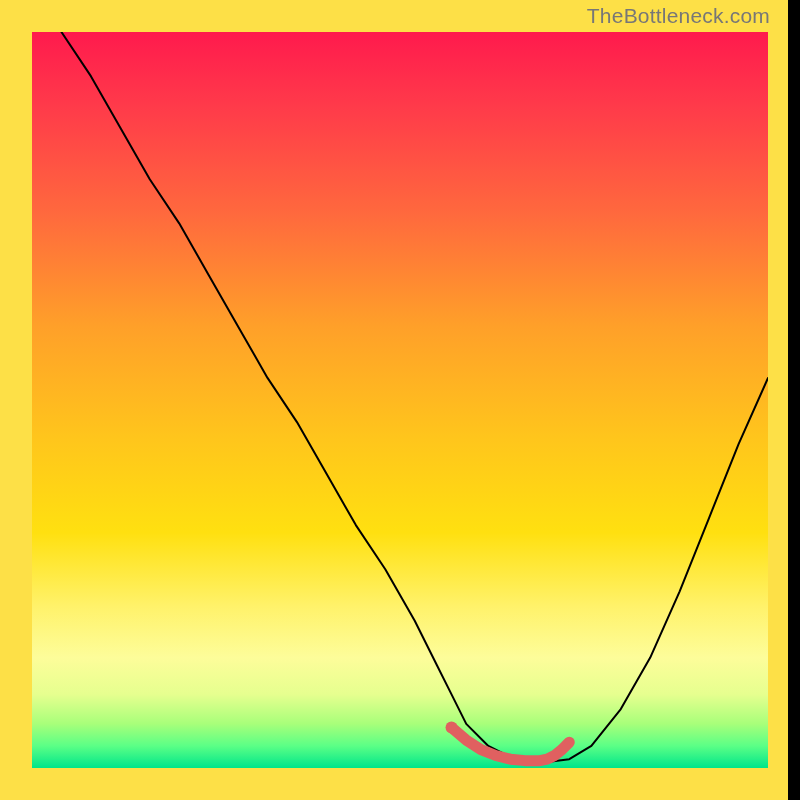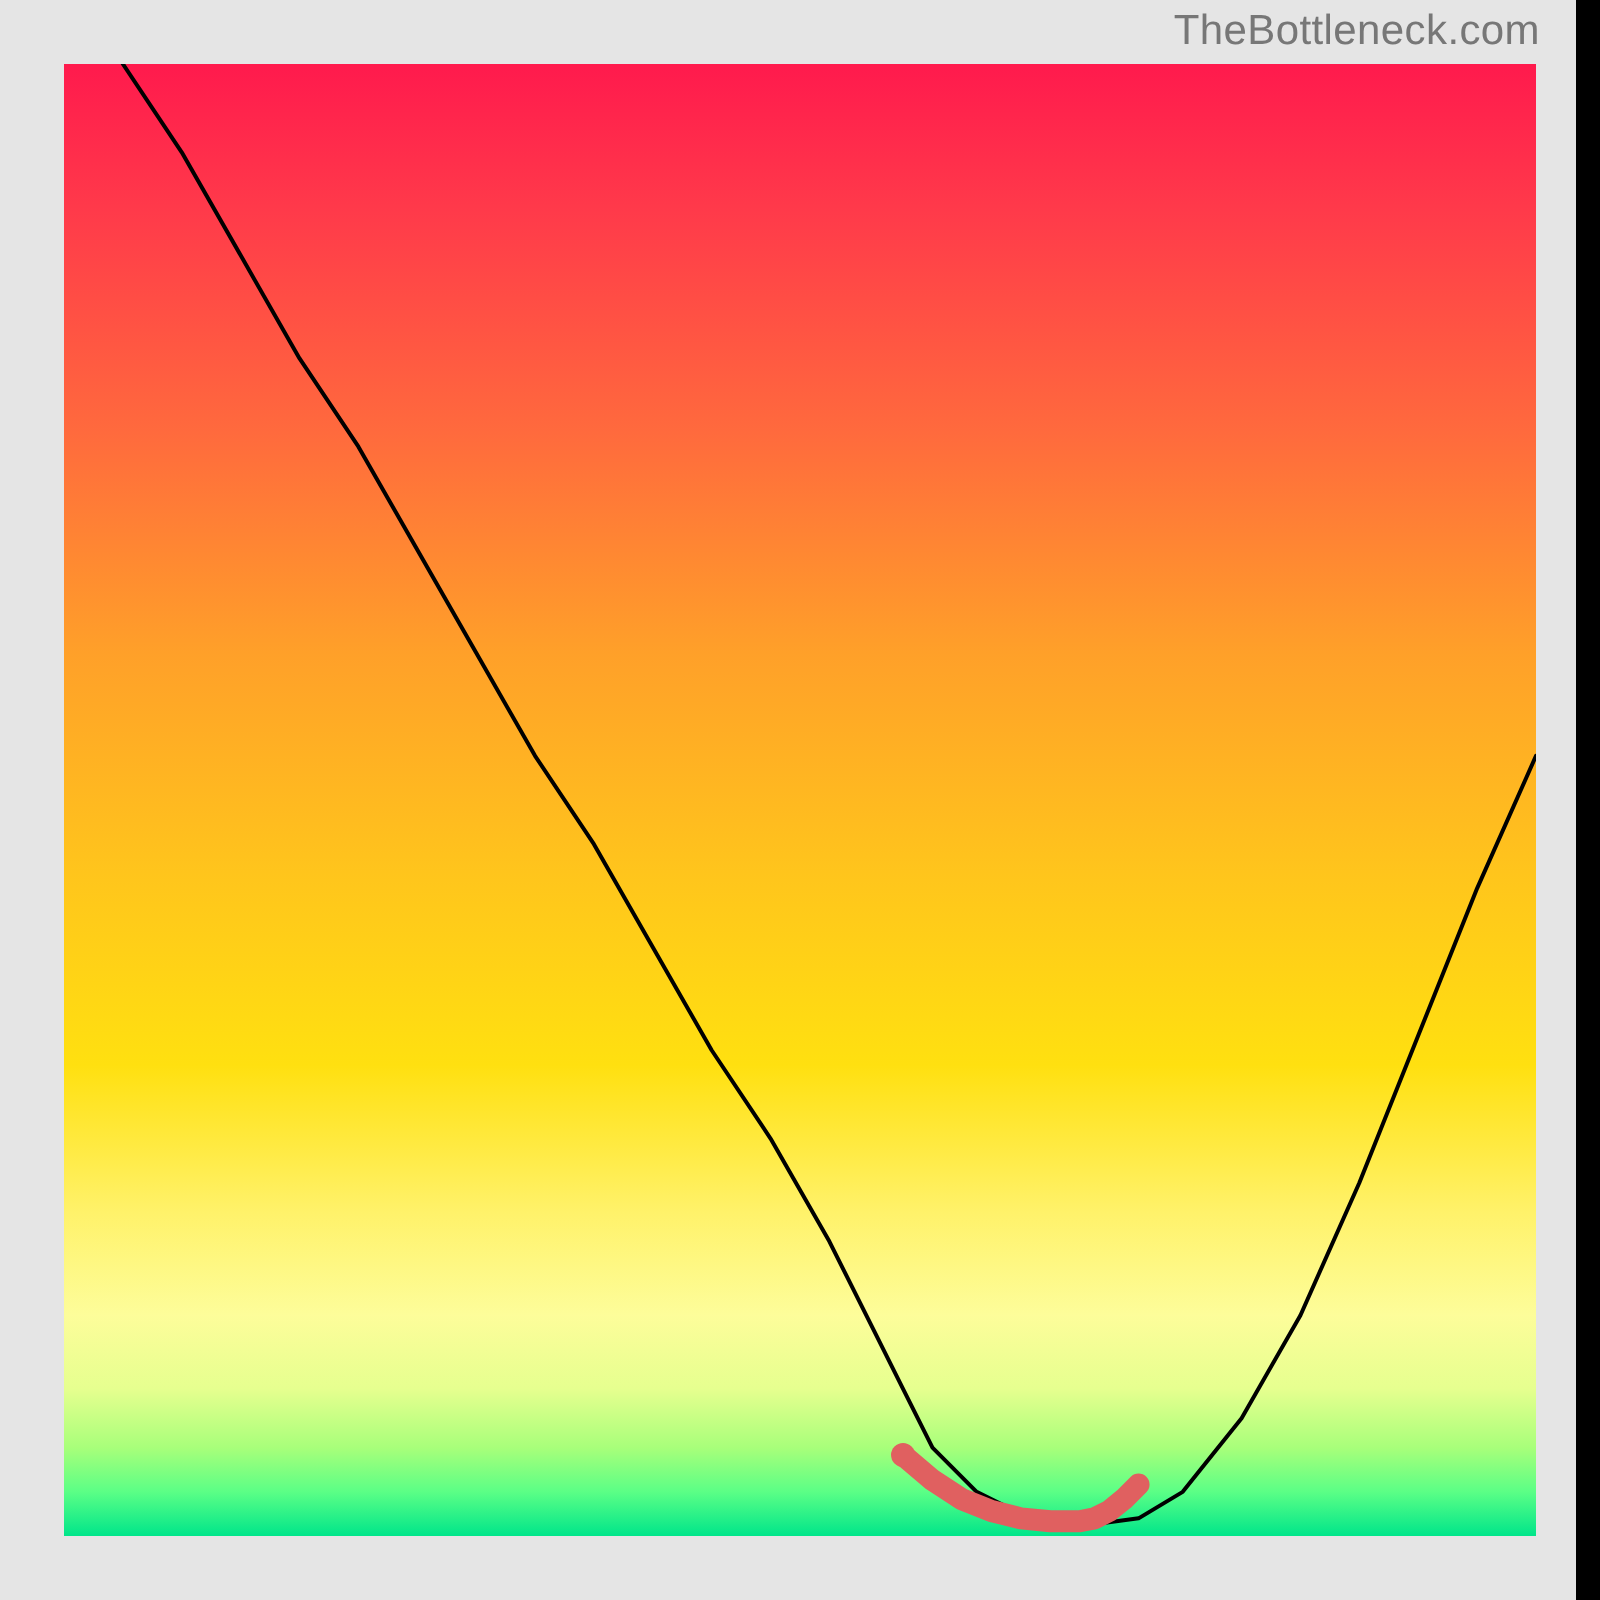--- a/index.html
+++ b/index.html
@@ -8,21 +8,21 @@
     width: 800px;
     height: 800px;
     overflow: hidden;
     background: #000;
     font-family: Arial, Helvetica, sans-serif;
   }
   .frame {
     position: relative;
     width: 788px;
     height: 800px;
-    background: #e5e5e5;
+    background: #fde047;
   }
   .plot-area {
     position: absolute;
     left: 32px;
     top: 32px;
     width: 736px;
     height: 736px;
     background: linear-gradient(to bottom,
       #ff1a4d 0%,
       #ff3a4a 10%,

